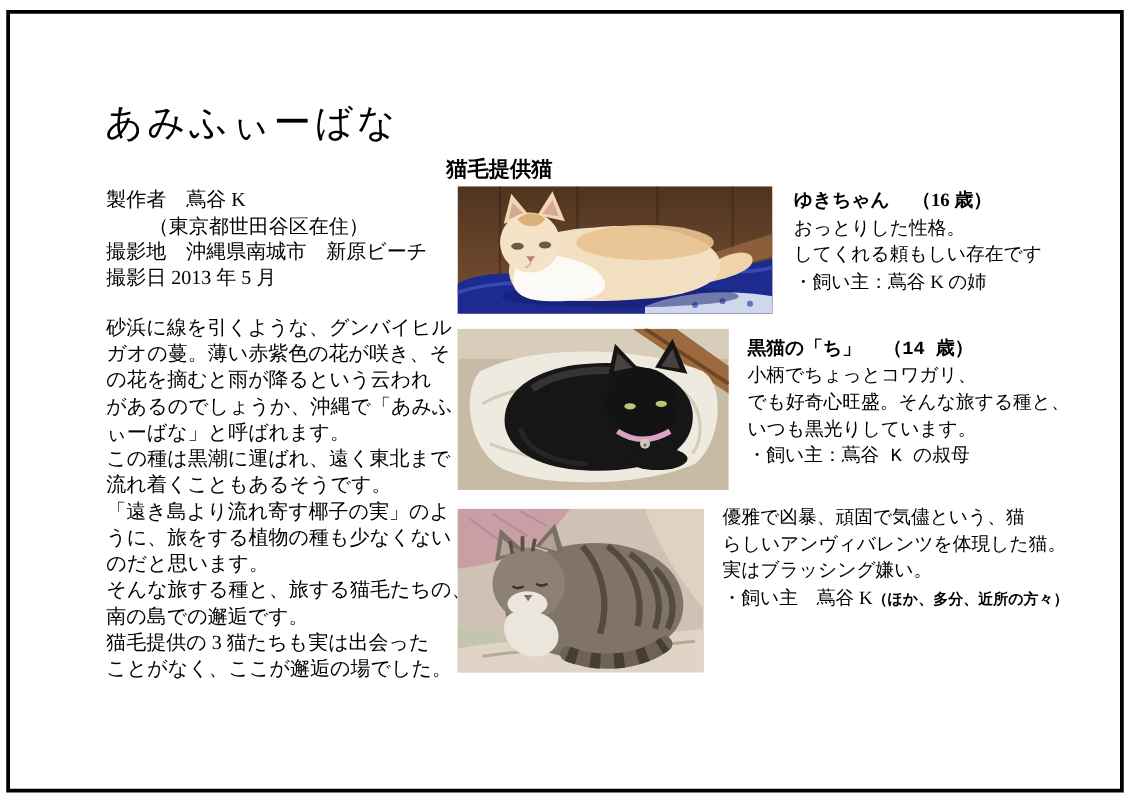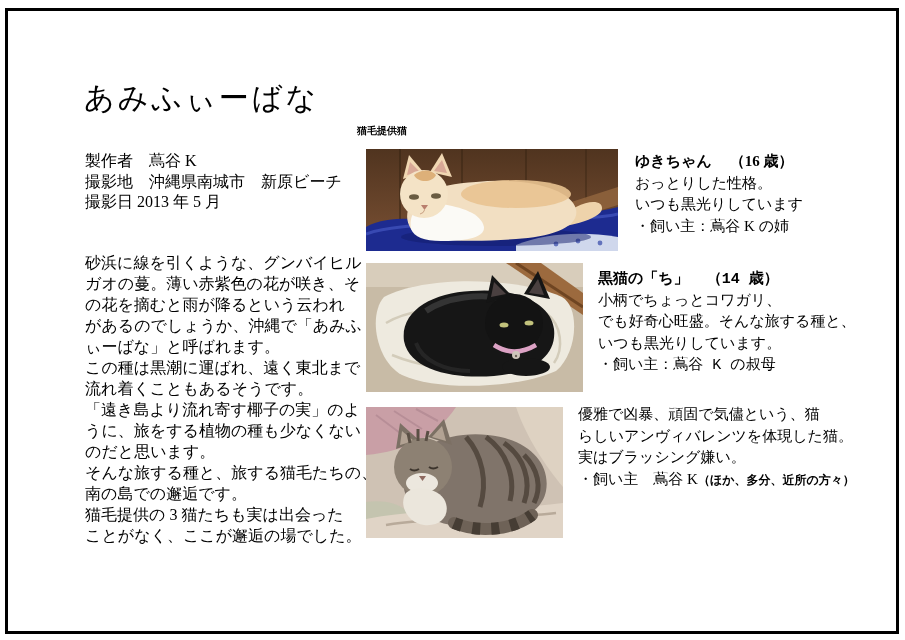--- a/index.html
+++ b/index.html
@@ -24,21 +24,21 @@
     font-size:16px;line-height:20.5px;white-space:nowrap;
   }
   .credit-indent{padding-left:34px;}
   .bodytext{
     position:absolute;left:85px;top:252px;
     font-size:16px;line-height:21px;white-space:nowrap;
   }
   .photos-header{
     position:absolute;left:357px;top:124px;
     font-family:"Liberation Sans","DejaVu Sans",sans-serif;
-    font-size:10px;font-weight:bold;white-space:nowrap;
+    font-size:17px;font-weight:bold;white-space:nowrap;
   }
   .photo{position:absolute;display:block;}
   .photo svg{display:block;width:100%;height:100%;}
   .photo1{left:366px;top:149px;width:252px;height:102px;}
   .photo2{left:366px;top:263px;width:217px;height:129px;}
   .photo3{left:366px;top:407px;width:197px;height:131px;}
   .cat-block{
     position:absolute;font-size:15px;line-height:21.5px;white-space:nowrap;
   }
   .cat0{left:635px;top:151px;}
@@ -51,20 +51,21 @@
 </head>
 <body>
 
 <div class="page">
   <div class="frame"></div>
 
   <h1 class="title">あみふぃーばな</h1>
 
   <div class="credits">
     <div>製作者　蔦谷 K</div>
+    <div class="credit-indent">（東京都世田谷区在住）</div>
     <div>撮影地　沖縄県南城市　新原ビーチ</div>
     <div>撮影日 2013 年 5 月</div>
   </div>
 
   <div class="bodytext">
     <div>砂浜に線を引くような、グンバイヒル</div>
     <div>ガオの蔓。薄い赤紫色の花が咲き、そ</div>
     <div>の花を摘むと雨が降るという云われ</div>
     <div>があるのでしょうか、沖縄で「あみふ</div>
     <div>ぃーばな」と呼ばれます。</div>
@@ -174,21 +175,21 @@
       <polygon points="53,69 60,69 56.5,74" fill="#8f6a60"></polygon>
       <path d="M40,86 C48,78 70,80 78,92 C86,106 76,120 58,118 C42,116 32,98 40,86 Z" fill="#ebe6dc"></path>
     </svg>
   </span>
 
   <div class="cat-block cat0">
     <div class="cat-name-line">
       <span class="cat-name">ゆきちゃん</span><span class="cat-age">（16 歳）</span>
     </div>
     <div>おっとりした性格。</div>
-    <div>いつも黒光りしています</div>
+    <div>してくれる頼もしい存在です</div>
     <div><span>・飼い主：蔦谷 K の姉</span><span class="owner-note"></span></div>
   </div>
 
   <div class="cat-block cat1">
     <div class="cat-name-line">
       <span class="cat-name">黒猫の「ち」</span><span class="cat-age">（14 歳）</span>
     </div>
     <div>小柄でちょっとコワガリ、</div>
     <div>でも好奇心旺盛。そんな旅する種と、</div>
     <div>いつも黒光りしています。</div>

